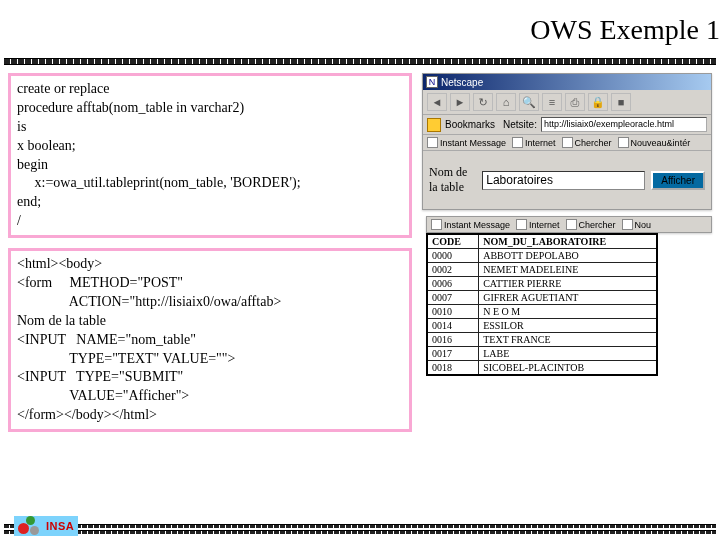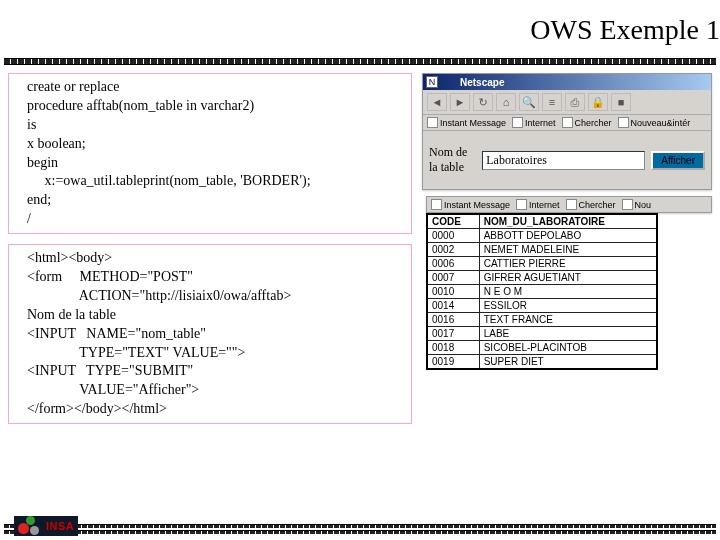--- a/index.html
+++ b/index.html
@@ -28,22 +28,22 @@
     gap: 10px;
     padding: 4px 8px 0 8px;
   }
   .leftcol {
     flex: 1 1 55%;
     display: flex;
     flex-direction: column;
     gap: 10px;
   }
   .codebox {
-    border: 1px solid #f9a8d4;
-    padding: 4px 18px;
+    border: 3px solid #f9a8d4;
+    padding: 4px 6px;
     font-size: 14px;
     line-height: 1.35;
     font-family: "Times New Roman", serif;
     white-space: pre;
     overflow: hidden;
   }
   .rightcol {
     flex: 0 0 290px;
     display: flex;
     flex-direction: column;
@@ -63,21 +63,21 @@
     display: flex;
     align-items: center;
     padding: 0 3px;
     gap: 3px;
   }
   .browser .titlebar .nicon {
     width: 12px; height: 12px; background: #fff; border: 1px solid #666;
     display: flex; align-items: center; justify-content: center;
     font-size: 9px; color: #008;
   }
-  .browser .titlebar .tbtitle { color: #fff; font-weight: bold; font-size: 10px; margin-left: 19px; }
+  .browser .titlebar .tbtitle { color: #fff; font-weight: normal; font-size: 10px; }
   .browser .menubar {
     display: flex; gap: 8px; padding: 1px 5px;
     background: #d6d3ce; border-bottom: 1px solid #aaa;
   }
   .browser .menubar span u { text-decoration: underline; }
   .browser .toolbar {
     display: flex; gap: 3px; padding: 3px 4px;
     border-bottom: 1px solid #aaa;
   }
   .tbtn {
@@ -101,59 +101,60 @@
   }
   .linkbar .li { display:flex; align-items:center; gap:2px; font-size:9px; }
   .linkbar .li .lic { width:11px; height:11px; background:#fff; border:1px solid #888; }
   .formarea {
     background: #d6d3ce; padding: 14px 6px;
     display:flex; align-items:center; gap:6px;
   }
   .formarea .lbl { font-family:"Times New Roman",serif; font-size:12px; }
   .formarea .tin {
     background:#fff; border:1px inset #888; height:19px; flex:1;
-    font-family:Liberation Serif, serif; font-size:12px; padding:0 3px;
+    font-family:Liberation Sans, sans-serif; font-size:12px; padding:0 3px;
   }
   .formarea .btn {
     background:#0369a1; border:2px outset #fff; height:19px;
     font-family:Tahoma,Arial,sans-serif; font-size:10px; padding:0 8px;
   }
   .browser.small .linkbar { border-bottom:none; }
   
   .datatable {
     border: 2px solid #000;
     border-collapse: collapse;
     font-family: Tahoma, Arial, sans-serif;
     font-size: 10px;
     background:#fff;
     width: 232px;
   }
   .datatable th, .datatable td {
     border: 1px solid #222;
     padding: 1px 4px;
     text-align: left;
     white-space: nowrap;
+    font-family: Liberation Serif, serif;
   }
   .datatable th { font-weight: bold; }
   .tablewrap { padding-left: 4px; display:flex; flex-direction:column; gap:0; }
   
   .footer-bars {
     position: absolute;
     left: 4px; right: 4px; bottom: 6px;
   }
   .thinbar {
     height: 4px;
     background: repeating-linear-gradient(90deg,#222 0 5px,#fff 5px 6px);
     border-top:1px solid #000;
     margin-top: 2px;
   }
   .logo {
     position: absolute; left: 14px; bottom: 4px;
     display:flex; align-items:center; gap:4px;
-    background:#0f172a; padding:0 4px;
+    background:#7dd3fc; padding:0 4px;
   }
   .logo .gears { width:24px; height:20px; position:relative; }
   .logo .gear { position:absolute; border-radius:50%; }
   .logo .gear.r { width:11px; height:11px; background:#d22; left:0; top:7px; }
   .logo .gear.g { width:9px; height:9px; background:#393; left:8px; top:0; }
   .logo .gear.b { width:9px; height:9px; background:#999; left:12px; top:10px; }
   .logo .txt { font-family:Arial,sans-serif; font-size:11px; font-weight:bold; color:#c00; letter-spacing:0.5px; }
 </style>
 </head>
 <body>
@@ -193,20 +194,26 @@
         <div class="tbtn">◄</div>
         <div class="tbtn">►</div>
         <div class="tbtn">↻</div>
         <div class="tbtn">⌂</div>
         <div class="tbtn">🔍</div>
         <div class="tbtn">≡</div>
         <div class="tbtn">⎙</div>
         <div class="tbtn">🔒</div>
         <div class="tbtn">■</div>
       </div>
+      <div class="addrrow">
+        <span class="bm"></span>
+        <span class="bmlabel">Bookmarks</span>
+        <span class="loc">Netsite:</span>
+        <div class="url">http://lisiaix0/exempleoracle.html</div>
+      </div>
       <div class="linkbar">
         <span class="li">
             <span class="lic"></span>
             <span>Instant Message</span>
           </span>
         <span class="li">
             <span class="lic"></span>
             <span>Internet</span>
           </span>
         <span class="li">
@@ -283,24 +290,20 @@
               <td>TEXT FRANCE</td>
             </tr>
             <tr>
               <td>0017</td>
               <td>LABE</td>
             </tr>
             <tr>
               <td>0018</td>
               <td>SICOBEL-PLACINTOB</td>
             </tr>
-            <tr>
-              <td>0019</td>
-              <td>SUPER DIET</td>
-            </tr>
           </tbody>
       </table>
     </div>
 
   </div>
 </div>
 
 <div class="footer-bars">
   <div class="thinbar"></div>
   <div class="thinbar"></div>

